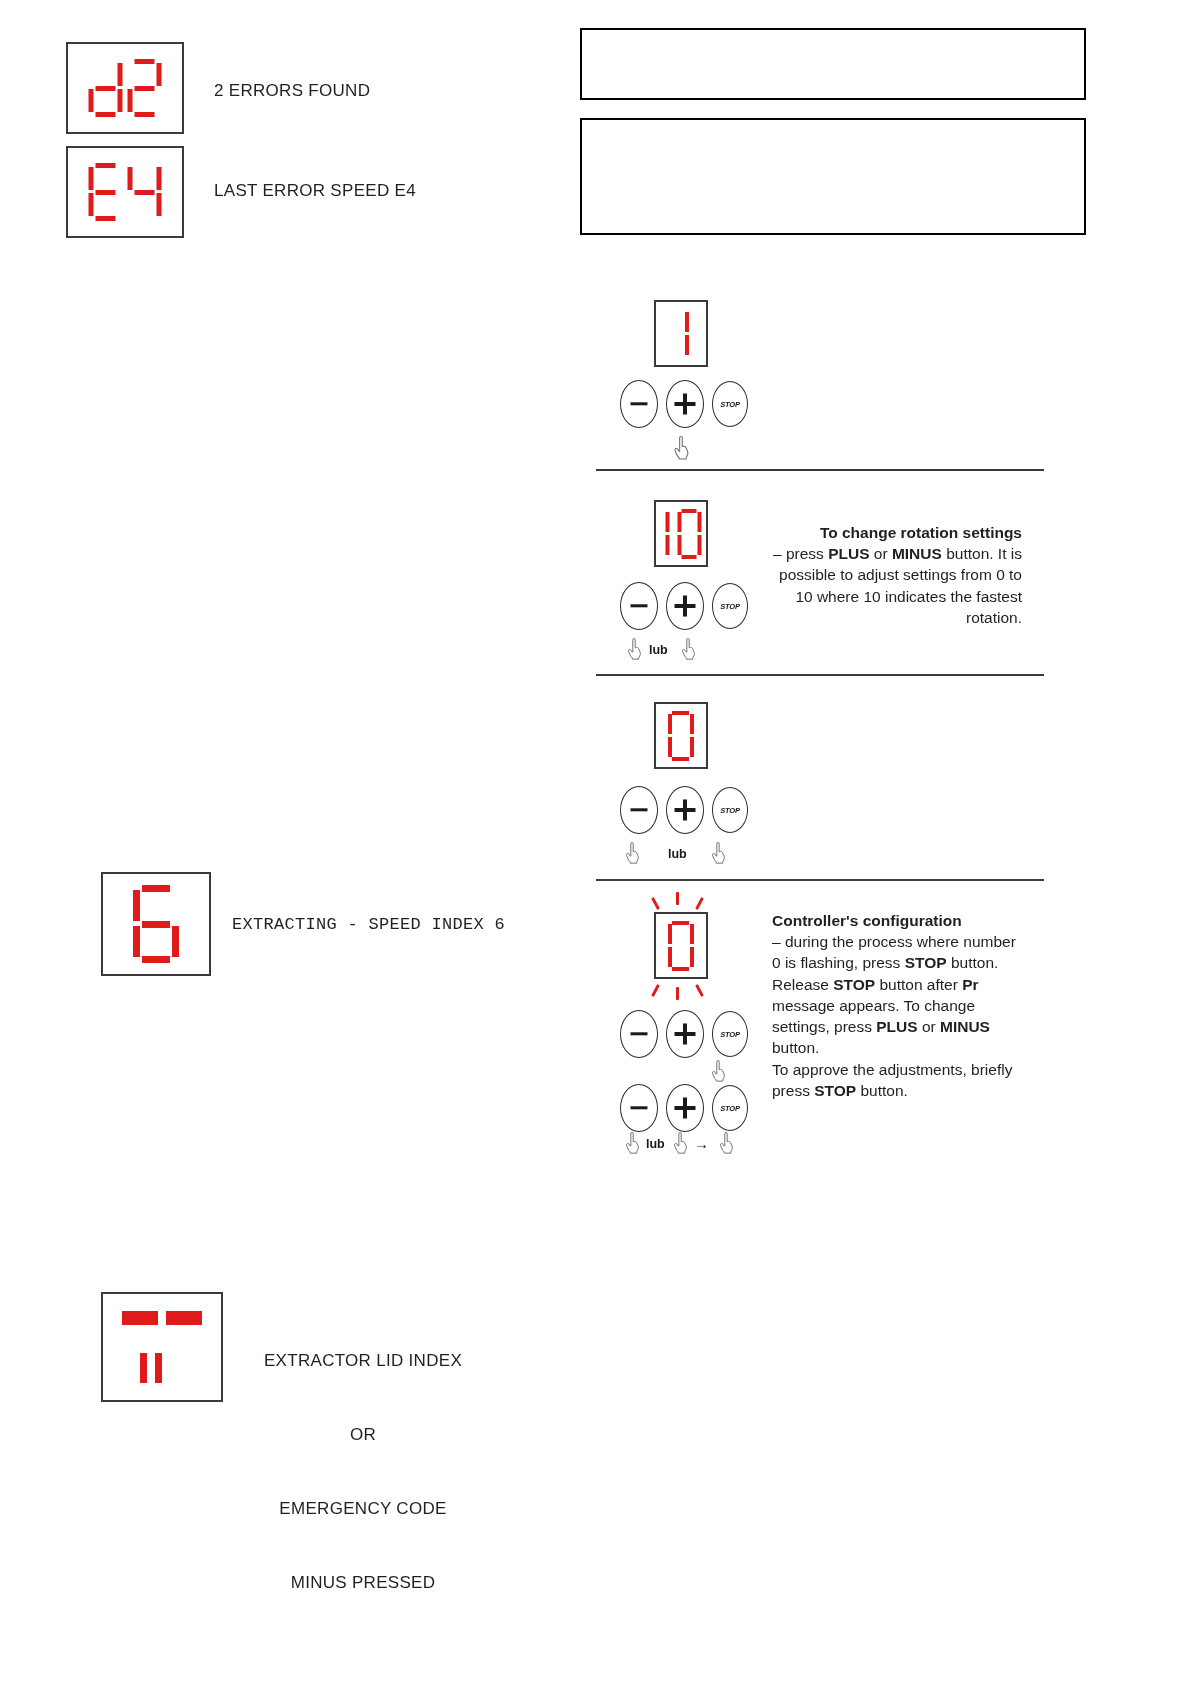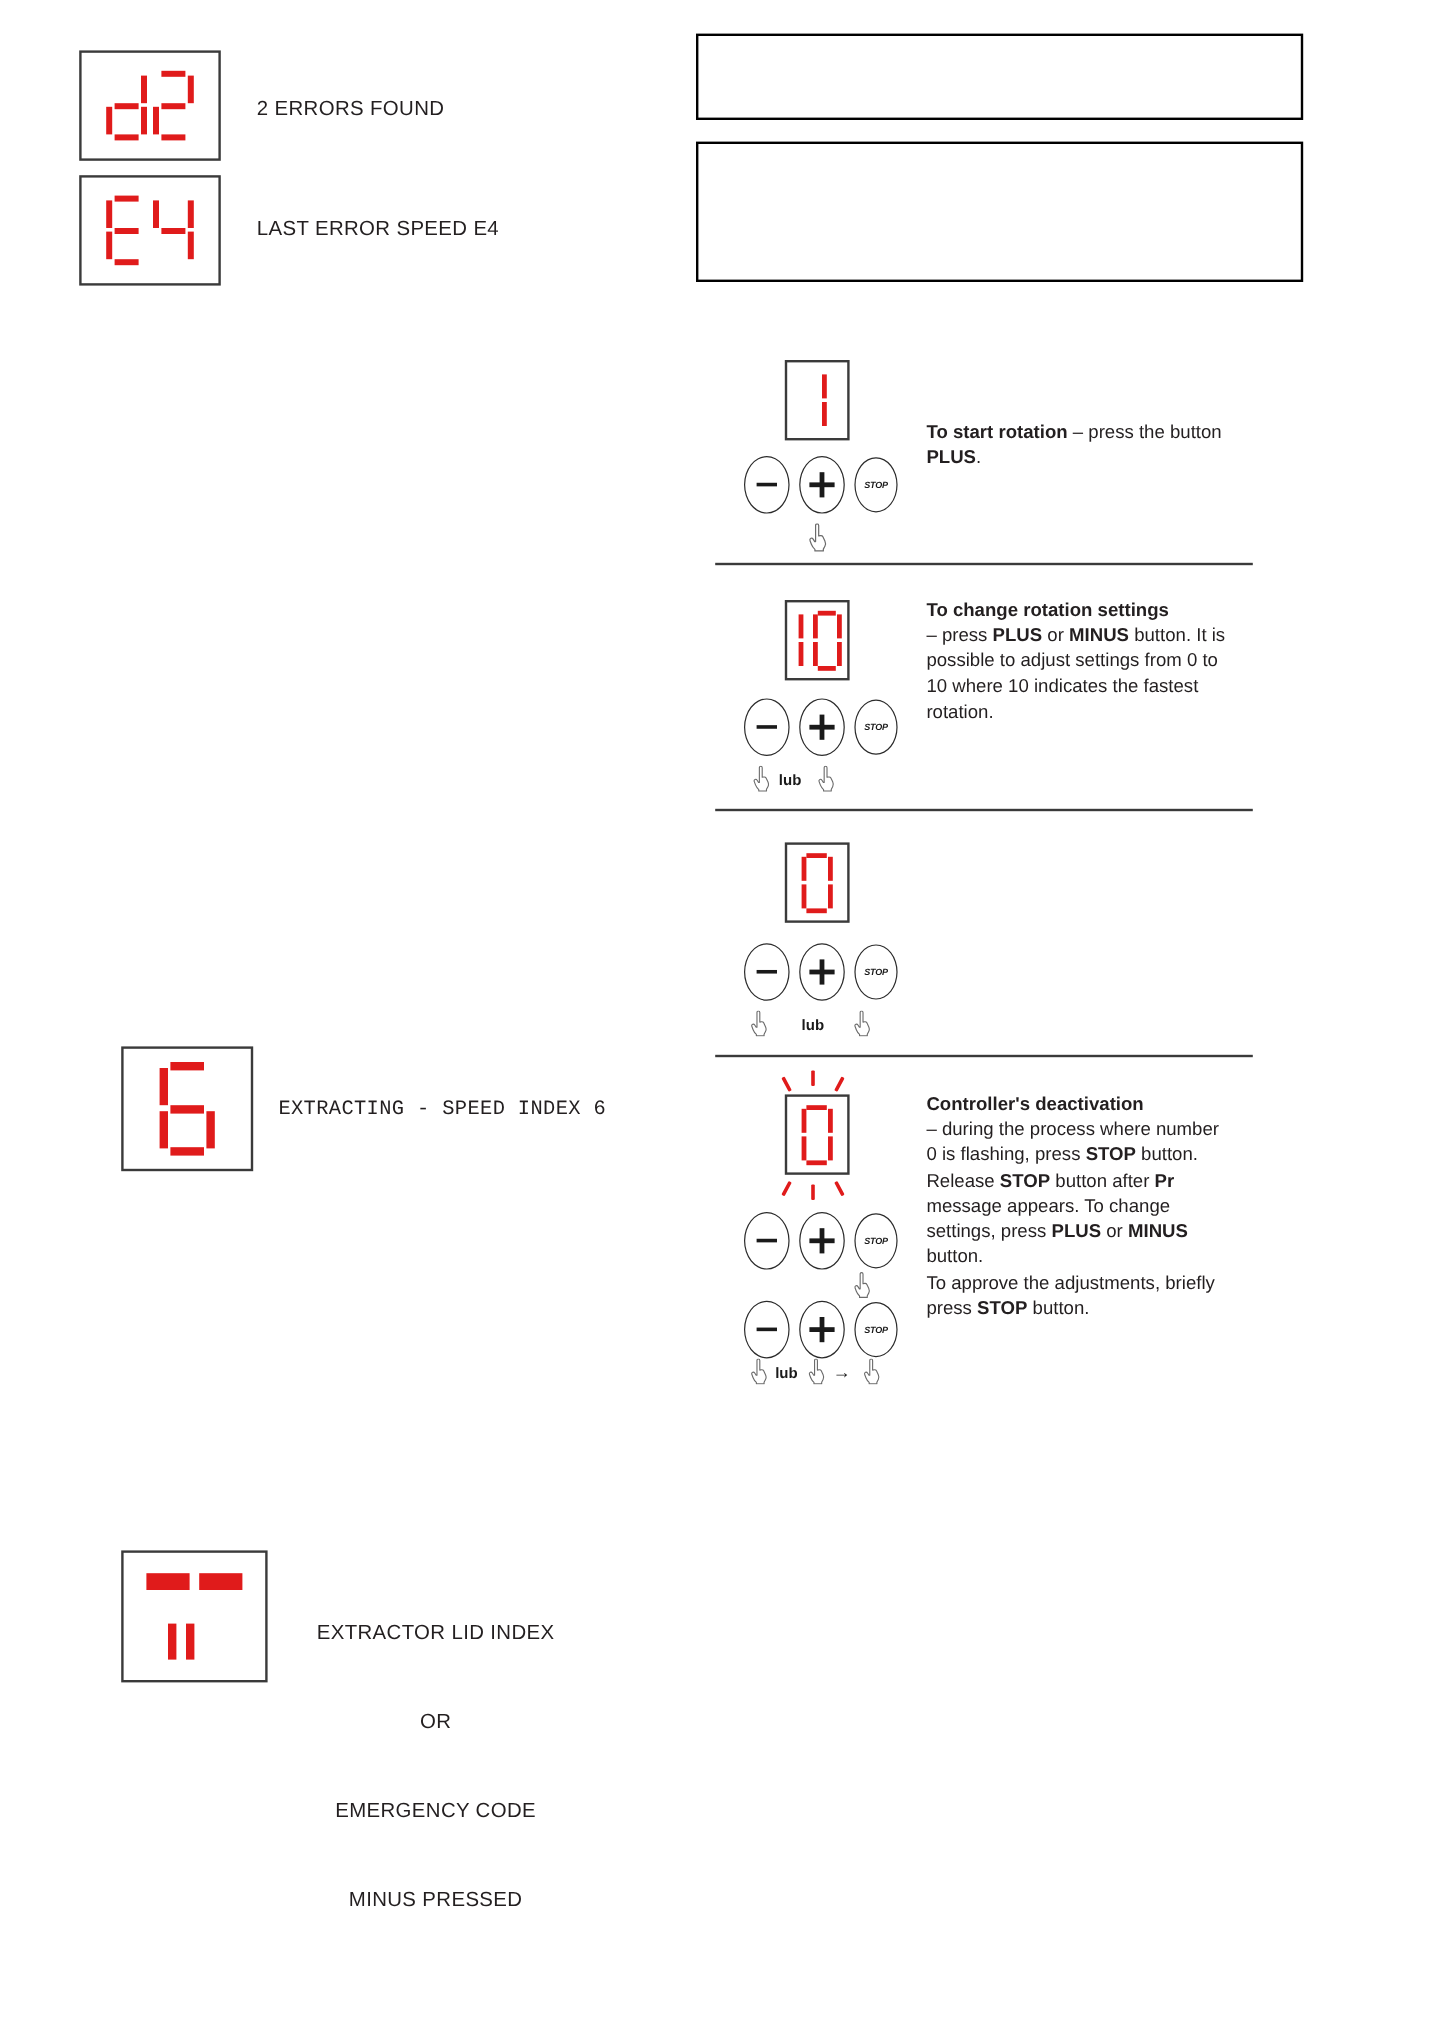--- a/index.html
+++ b/index.html
@@ -286,23 +286,20 @@
       <i class="glyph-stop">STOP</i>
     </span>
   </div>
 
   <span class="hand-icon" style="left:76px; top:148px;">
     <svg viewBox="0 0 20 26">
         <path d="M8 2 Q8 0.6 9.4 0.6 Q10.8 0.6 10.8 2 L10.8 11.5 L12.4 11.2 Q14 11 14.6 12.2 L16.4 16 Q17.6 18.6 16.4 20.8 L15 23.4 L15 25 L7.4 25 L7.4 23.6 Q5.2 21.6 4.2 19 L3 15.8 Q2.4 14.2 3.8 13.6 Q5 13.1 5.8 14.4 L7.2 16.6 L8 16.6 Z" fill="#ffffff" stroke="#6b6b6b" stroke-width="1.1" stroke-linejoin="round"></path>
       </svg>
   </span>
 
-  <div class="instr-text" style="top:62px;">
-    <b>To start rotation</b><span> – </span>press the button <b>PLUS</b>.
-  </div>
 </div>
 <div style="position:absolute; left:596px; top:470px; width:448px; border-top:1.5px solid #3a3a3a;"></div>
 
 <div class="instr-row" style="position:absolute; left:596px; top:490px; width:448px; height:185px;">
 
   <div class="led-box" style="left:58px; top:10px; width:54px; height:67px;">
     <div class="seg-wrap">
       <span class="digit" style="width:12px; height:50px; margin-right:5px;">
         <i class="seg" style="right:3px; top:3px; width:4px; height:20px;"></i>
         <i class="seg" style="right:3px; top:26px; width:4px; height:20px;"></i>
@@ -337,21 +334,21 @@
         <path d="M8 2 Q8 0.6 9.4 0.6 Q10.8 0.6 10.8 2 L10.8 11.5 L12.4 11.2 Q14 11 14.6 12.2 L16.4 16 Q17.6 18.6 16.4 20.8 L15 23.4 L15 25 L7.4 25 L7.4 23.6 Q5.2 21.6 4.2 19 L3 15.8 Q2.4 14.2 3.8 13.6 Q5 13.1 5.8 14.4 L7.2 16.6 L8 16.6 Z" fill="#ffffff" stroke="#6b6b6b" stroke-width="1.1" stroke-linejoin="round"></path>
       </svg>
   </span>
   <span class="lub-text" style="left:53px; top:153px;">lub</span>
   <span class="hand-icon" style="left:84px; top:148px; width:17px; height:22px;">
     <svg viewBox="0 0 20 26">
         <path d="M8 2 Q8 0.6 9.4 0.6 Q10.8 0.6 10.8 2 L10.8 11.5 L12.4 11.2 Q14 11 14.6 12.2 L16.4 16 Q17.6 18.6 16.4 20.8 L15 23.4 L15 25 L7.4 25 L7.4 23.6 Q5.2 21.6 4.2 19 L3 15.8 Q2.4 14.2 3.8 13.6 Q5 13.1 5.8 14.4 L7.2 16.6 L8 16.6 Z" fill="#ffffff" stroke="#6b6b6b" stroke-width="1.1" stroke-linejoin="round"></path>
       </svg>
   </span>
 
-  <div class="instr-text" style="top:8px;">
+  <div class="instr-text" style="top:32px;text-align:right;">
     <b>To change rotation settings</b><br>
     – press <b>PLUS</b> or <b>MINUS</b> button. It is possible to adjust settings from  0 to 10 where 10 indicates the fastest rotation.
   </div>
 </div>
 <div style="position:absolute; left:596px; top:675px; width:448px; border-top:1.5px solid #3a3a3a;"></div>
 
 <div class="instr-row" style="position:absolute; left:596px; top:690px; width:448px; height:190px;">
 
   <div class="led-box" style="left:58px; top:12px; width:54px; height:67px;">
     <div class="seg-wrap">
@@ -462,18 +459,18 @@
       </svg>
   </span>
   <span class="arrow-text" style="left:98px; top:243px;">→</span>
   <span class="hand-icon" style="left:122px; top:240px; width:17px; height:22px;">
     <svg viewBox="0 0 20 26">
         <path d="M8 2 Q8 0.6 9.4 0.6 Q10.8 0.6 10.8 2 L10.8 11.5 L12.4 11.2 Q14 11 14.6 12.2 L16.4 16 Q17.6 18.6 16.4 20.8 L15 23.4 L15 25 L7.4 25 L7.4 23.6 Q5.2 21.6 4.2 19 L3 15.8 Q2.4 14.2 3.8 13.6 Q5 13.1 5.8 14.4 L7.2 16.6 L8 16.6 Z" fill="#ffffff" stroke="#6b6b6b" stroke-width="1.1" stroke-linejoin="round"></path>
       </svg>
   </span>
 
   <div class="instr-text" style="top:18px;">
-    <b>Controller's deactivation</b><br>
+    <b>Controller's configuration</b><br>
     – during the process where number 0 is flashing, press <b>STOP</b> button.<br>
     Release <b>STOP</b> button after <b>Pr</b> message appears. To change settings, press <b>PLUS</b> or <b>MINUS</b> button.<br>
     To approve the adjustments, briefly press <b>STOP</b> button.
   </div>
 </div>
 
 </body></html>

